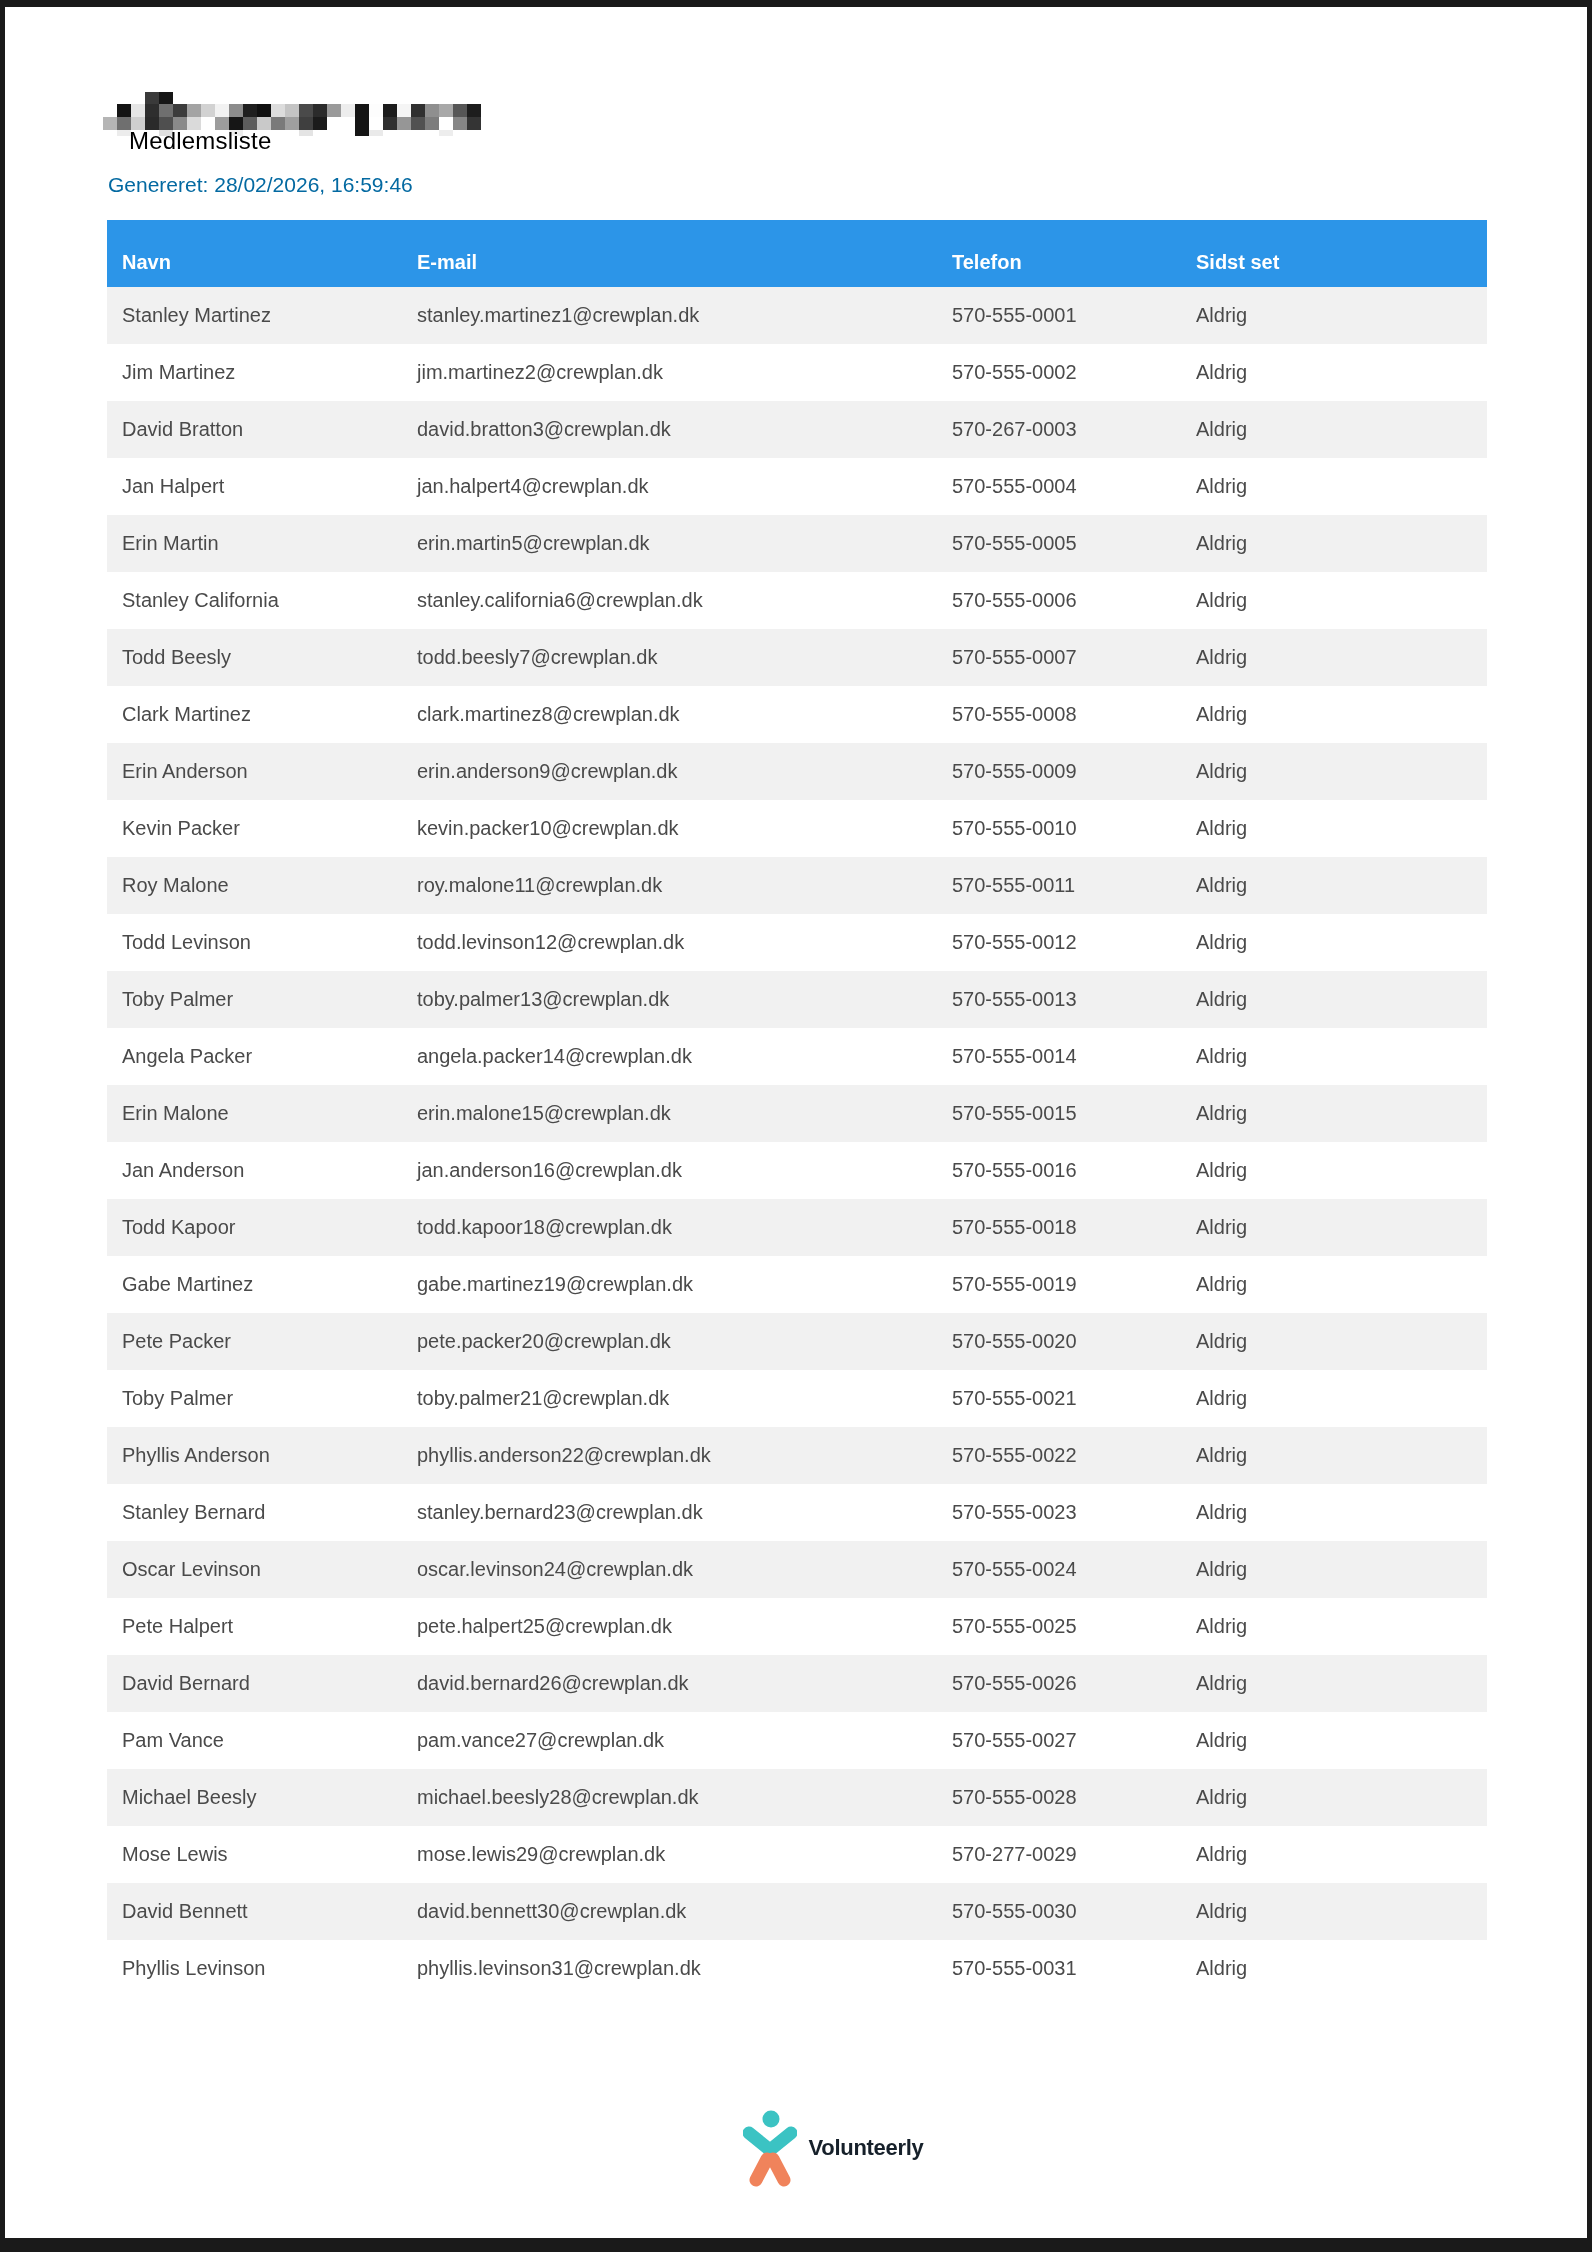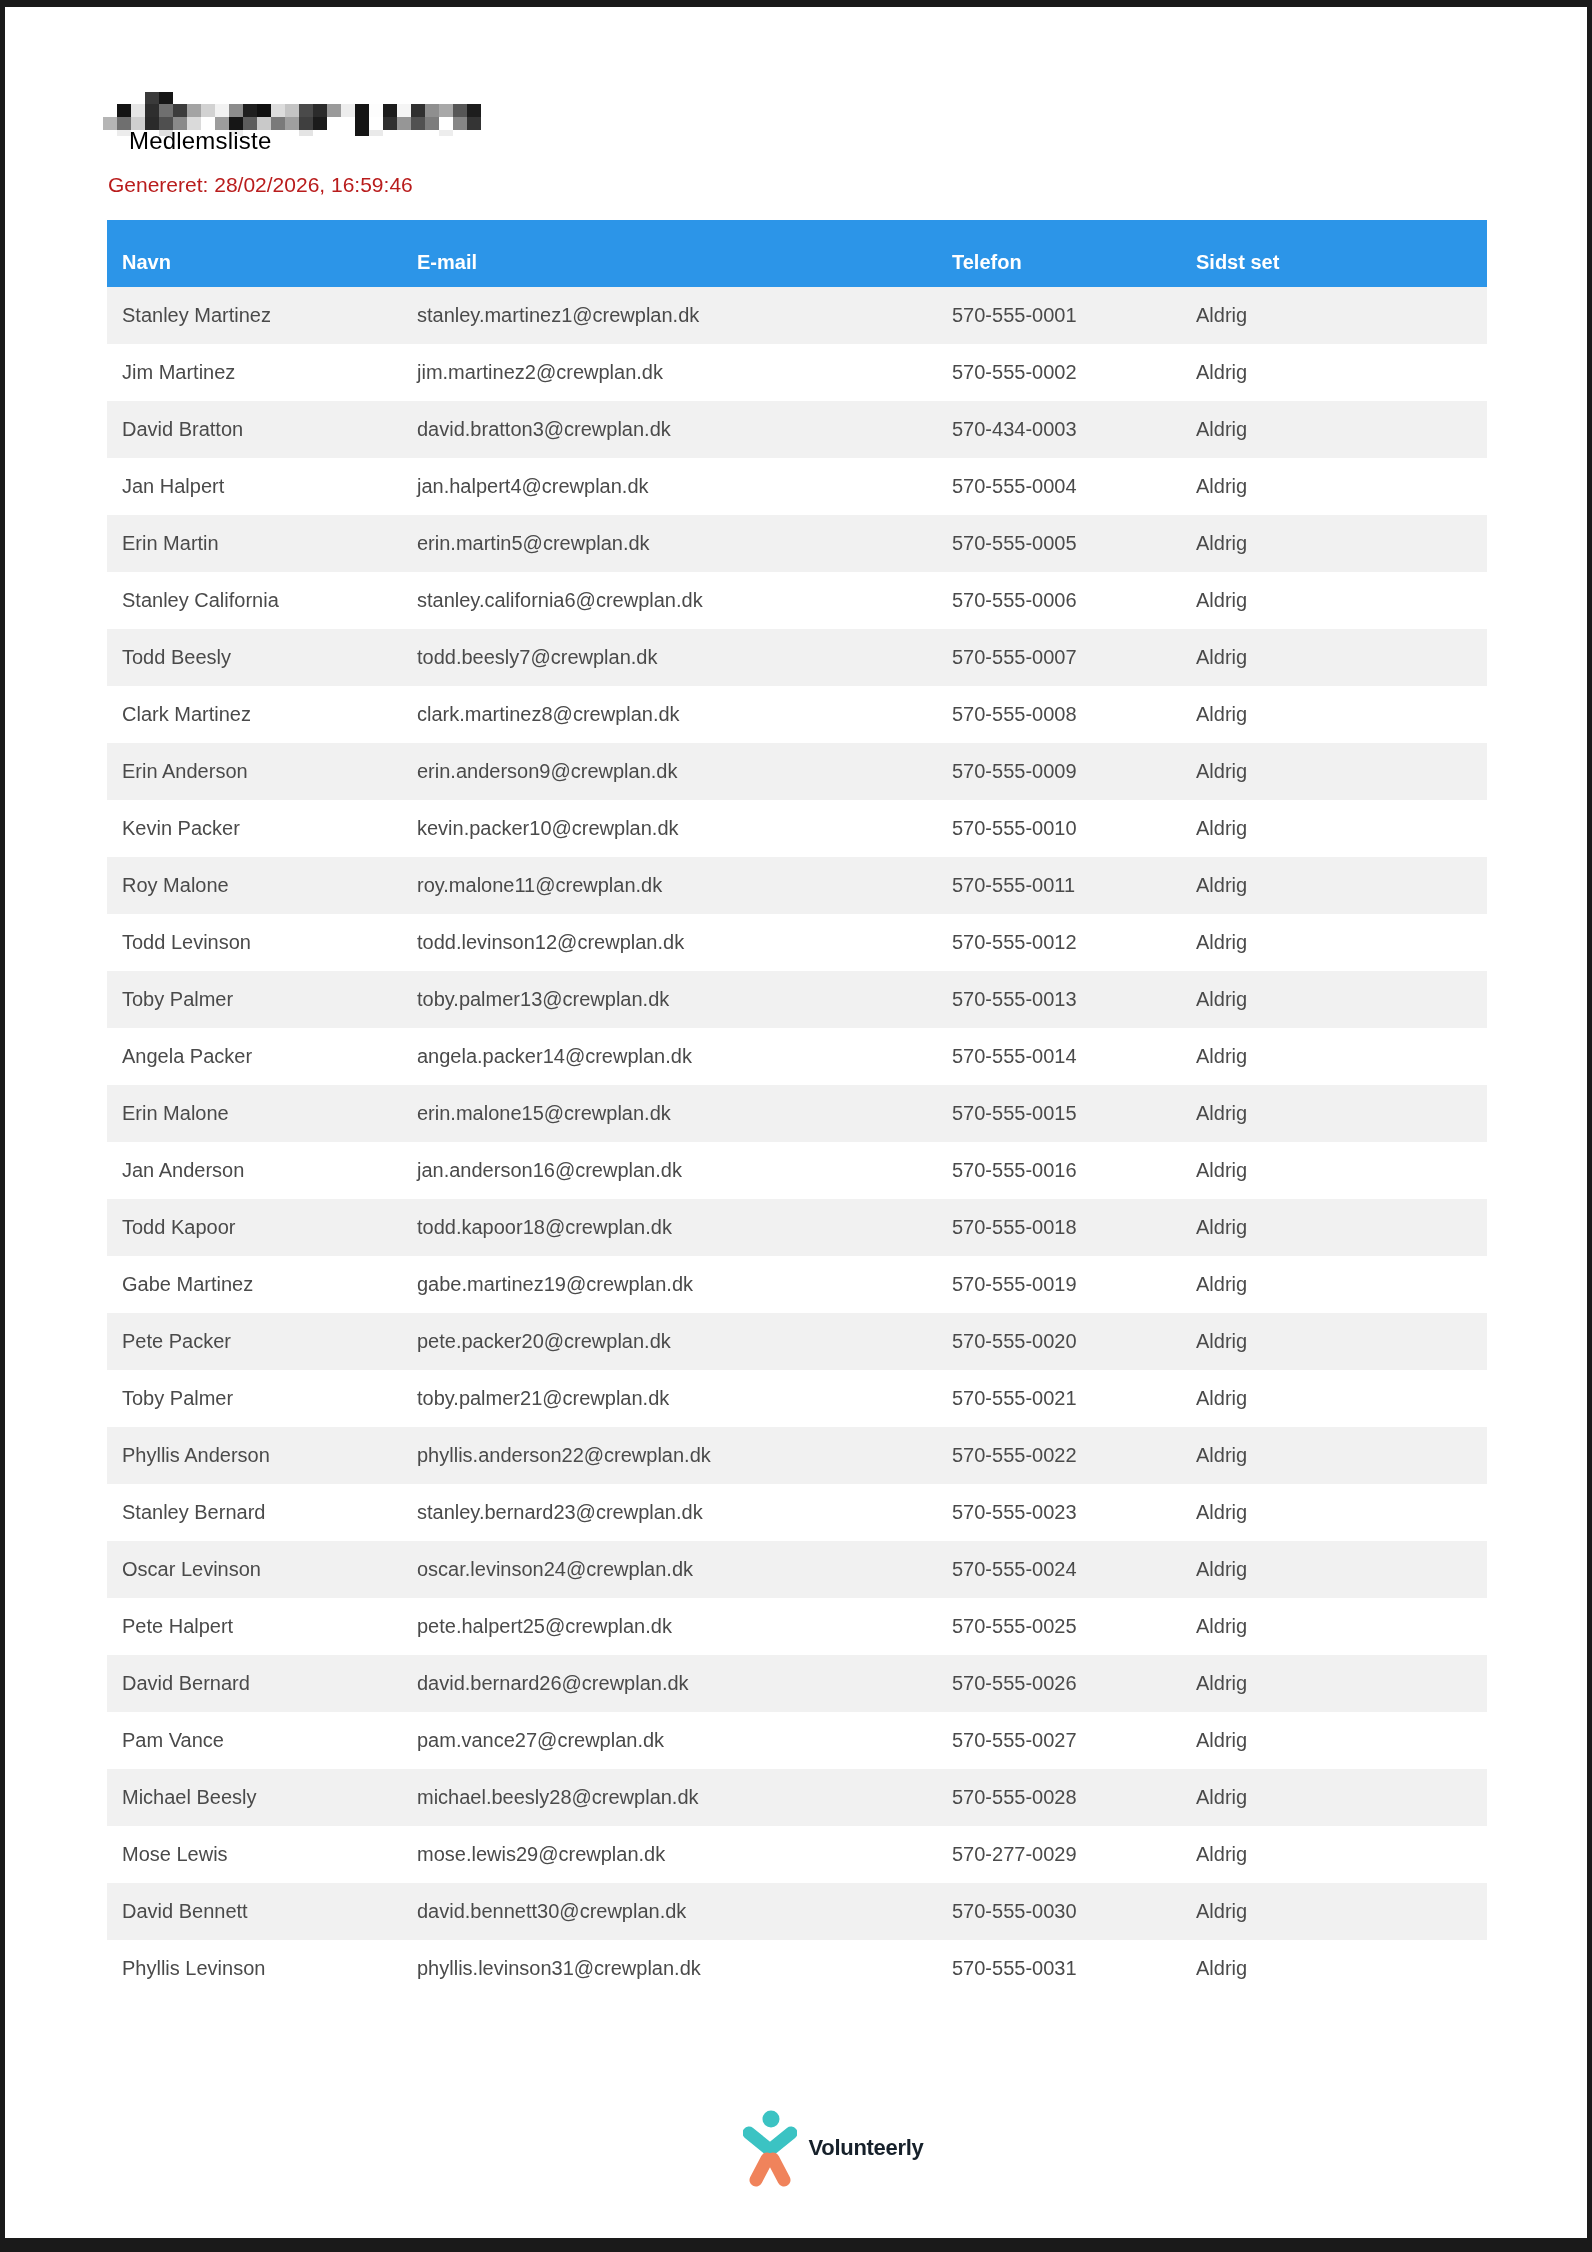--- a/index.html
+++ b/index.html
@@ -26,21 +26,21 @@
     width: 380px; height: 46px;
   }
   .doc-title {
     position: absolute; left: 108px; top: 126px;
     font-size: 24px; line-height: 30px; color: #000000;
     letter-spacing: 0.2px;
     margin-left: 21px;
   }
   .generated-line {
     position: absolute; left: 108px; top: 172px;
-    font-size: 21px; line-height: 26px; color: #b91c1c;
+    font-size: 21px; line-height: 26px; color: #0369a1;
   }
   
   table.members {
     position: absolute; left: 107px; top: 220px;
     width: 1380px;
     border-collapse: collapse;
     table-layout: fixed;
   }
   table.members col.c-name  { width: 295px; }
   table.members col.c-email { width: 535px; }
@@ -169,21 +169,21 @@
       </tr>
       <tr>
         <td>Jim Martinez</td>
         <td>jim.martinez2@crewplan.dk</td>
         <td>570-555-0002</td>
         <td>Aldrig</td>
       </tr>
       <tr>
         <td>David Bratton</td>
         <td>david.bratton3@crewplan.dk</td>
-        <td>570-434-0003</td>
+        <td>570-267-0003</td>
         <td>Aldrig</td>
       </tr>
       <tr>
         <td>Jan Halpert</td>
         <td>jan.halpert4@crewplan.dk</td>
         <td>570-555-0004</td>
         <td>Aldrig</td>
       </tr>
       <tr>
         <td>Erin Martin</td>

